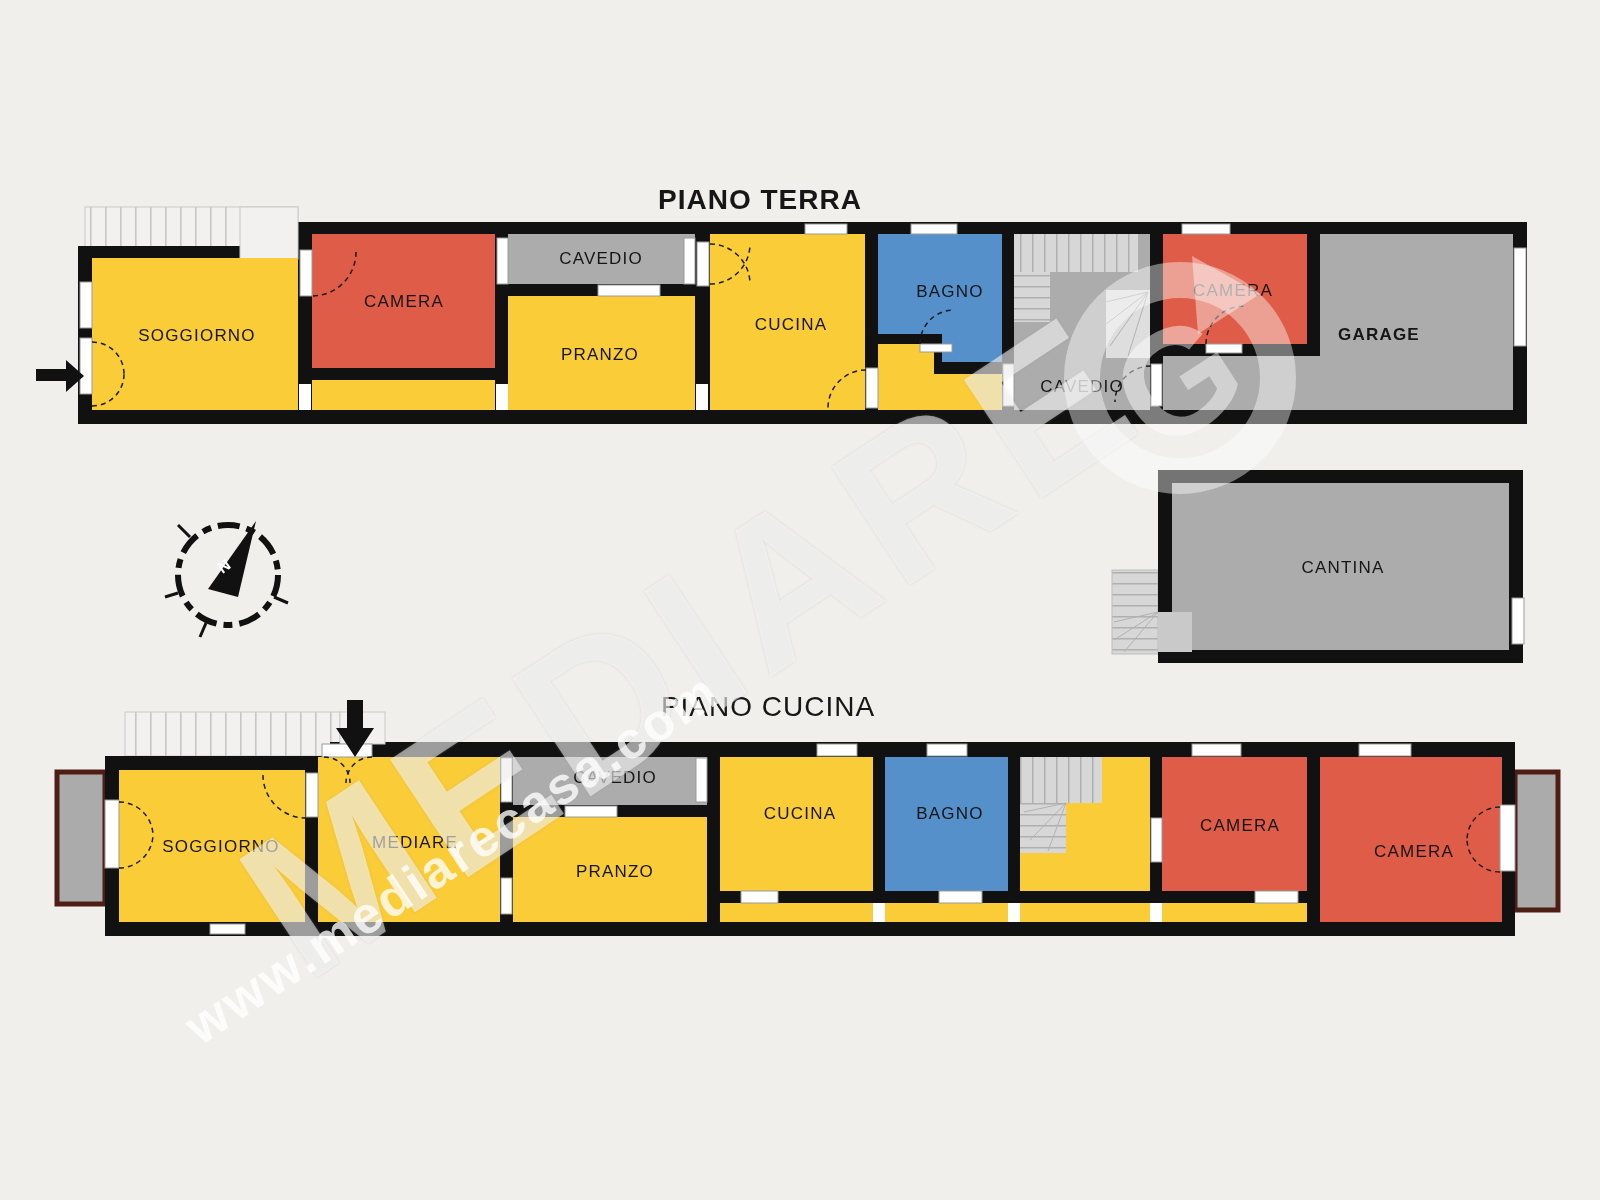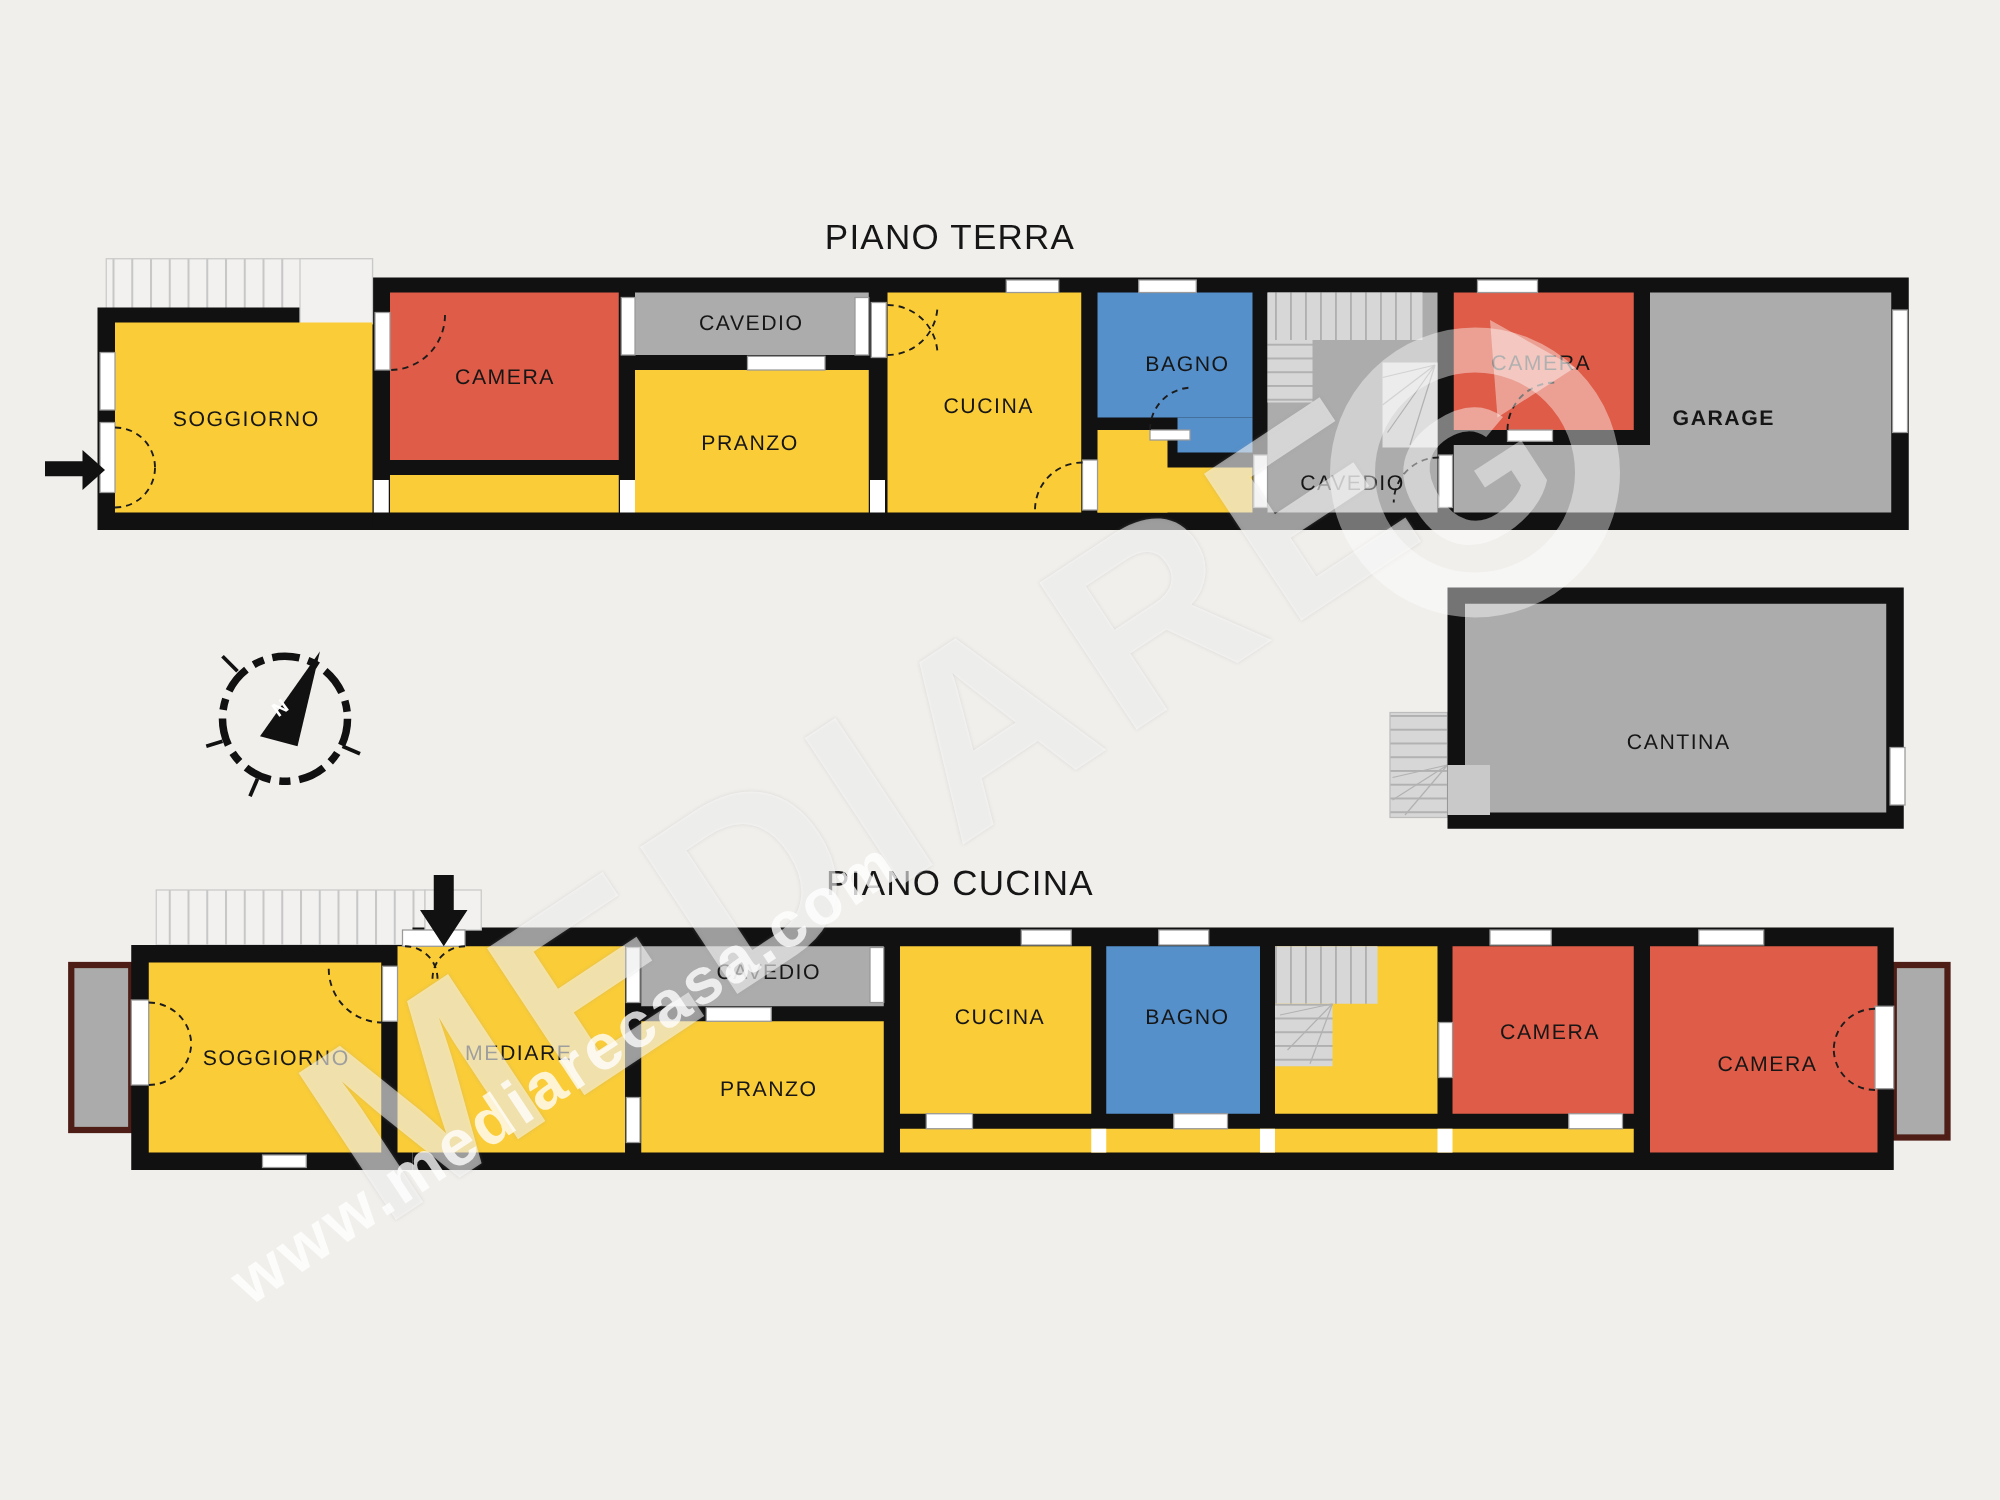--- a/index.html
+++ b/index.html
@@ -199,34 +199,34 @@
   </svg>
 
   <div class="wm-brand">MEDIARE</div>
   <div class="wm-url">www.mediarecasa.com</div>
   <svg class="logo" width="1600" height="1200" viewBox="0 0 1600 1200">
     <circle cx="1180" cy="378" r="98" fill="none" stroke="rgba(255,255,255,0.42)" stroke-width="36"></circle>
     <polygon points="1192,256 1260,294 1198,334" fill="rgba(255,255,255,0.42)"></polygon>
     <text x="1180" y="432" text-anchor="middle" font-size="150" font-weight="bold" font-family="Liberation Sans, sans-serif" transform="rotate(-33 1180 385)" fill="rgba(255,255,255,0.45)">G</text>
   </svg>
 
-  <div class="title" style="left:760px;top:190px;">PIANO TERRA</div>
+  <div class="title" style="left:760px;top:200px;font-weight:bold;">PIANO TERRA</div>
   <div class="title" style="left:768px;top:707px;">PIANO CUCINA</div>
 
   <div class="lbl" style="left:197px;top:336px;">SOGGIORNO</div>
   <div class="lbl" style="left:404px;top:302px;">CAMERA</div>
   <div class="lbl" style="left:601px;top:259px;">CAVEDIO</div>
   <div class="lbl" style="left:600px;top:355px;">PRANZO</div>
   <div class="lbl" style="left:791px;top:325px;">CUCINA</div>
   <div class="lbl" style="left:950px;top:292px;">BAGNO</div>
   <div class="lbl" style="left:1082px;top:387px;">CAVEDIO</div>
   <div class="lbl" style="left:1233px;top:291px;">CAMERA</div>
   <div class="lbl" style="left:1379px;top:335px;font-weight:bold;">GARAGE</div>
 
-  <div class="lbl" style="left:1343px;top:594px;">CANTINA</div>
+  <div class="lbl" style="left:1343px;top:568px;">CANTINA</div>
 
   <div class="lbl" style="left:221px;top:847px;">SOGGIORNO</div>
   <div class="lbl" style="left:415px;top:843px;">MEDIARE</div>
   <div class="lbl" style="left:615px;top:778px;">CAVEDIO</div>
   <div class="lbl" style="left:615px;top:872px;">PRANZO</div>
   <div class="lbl" style="left:800px;top:814px;">CUCINA</div>
   <div class="lbl" style="left:950px;top:814px;">BAGNO</div>
   <div class="lbl" style="left:1240px;top:826px;">CAMERA</div>
   <div class="lbl" style="left:1414px;top:852px;">CAMERA</div>
 

